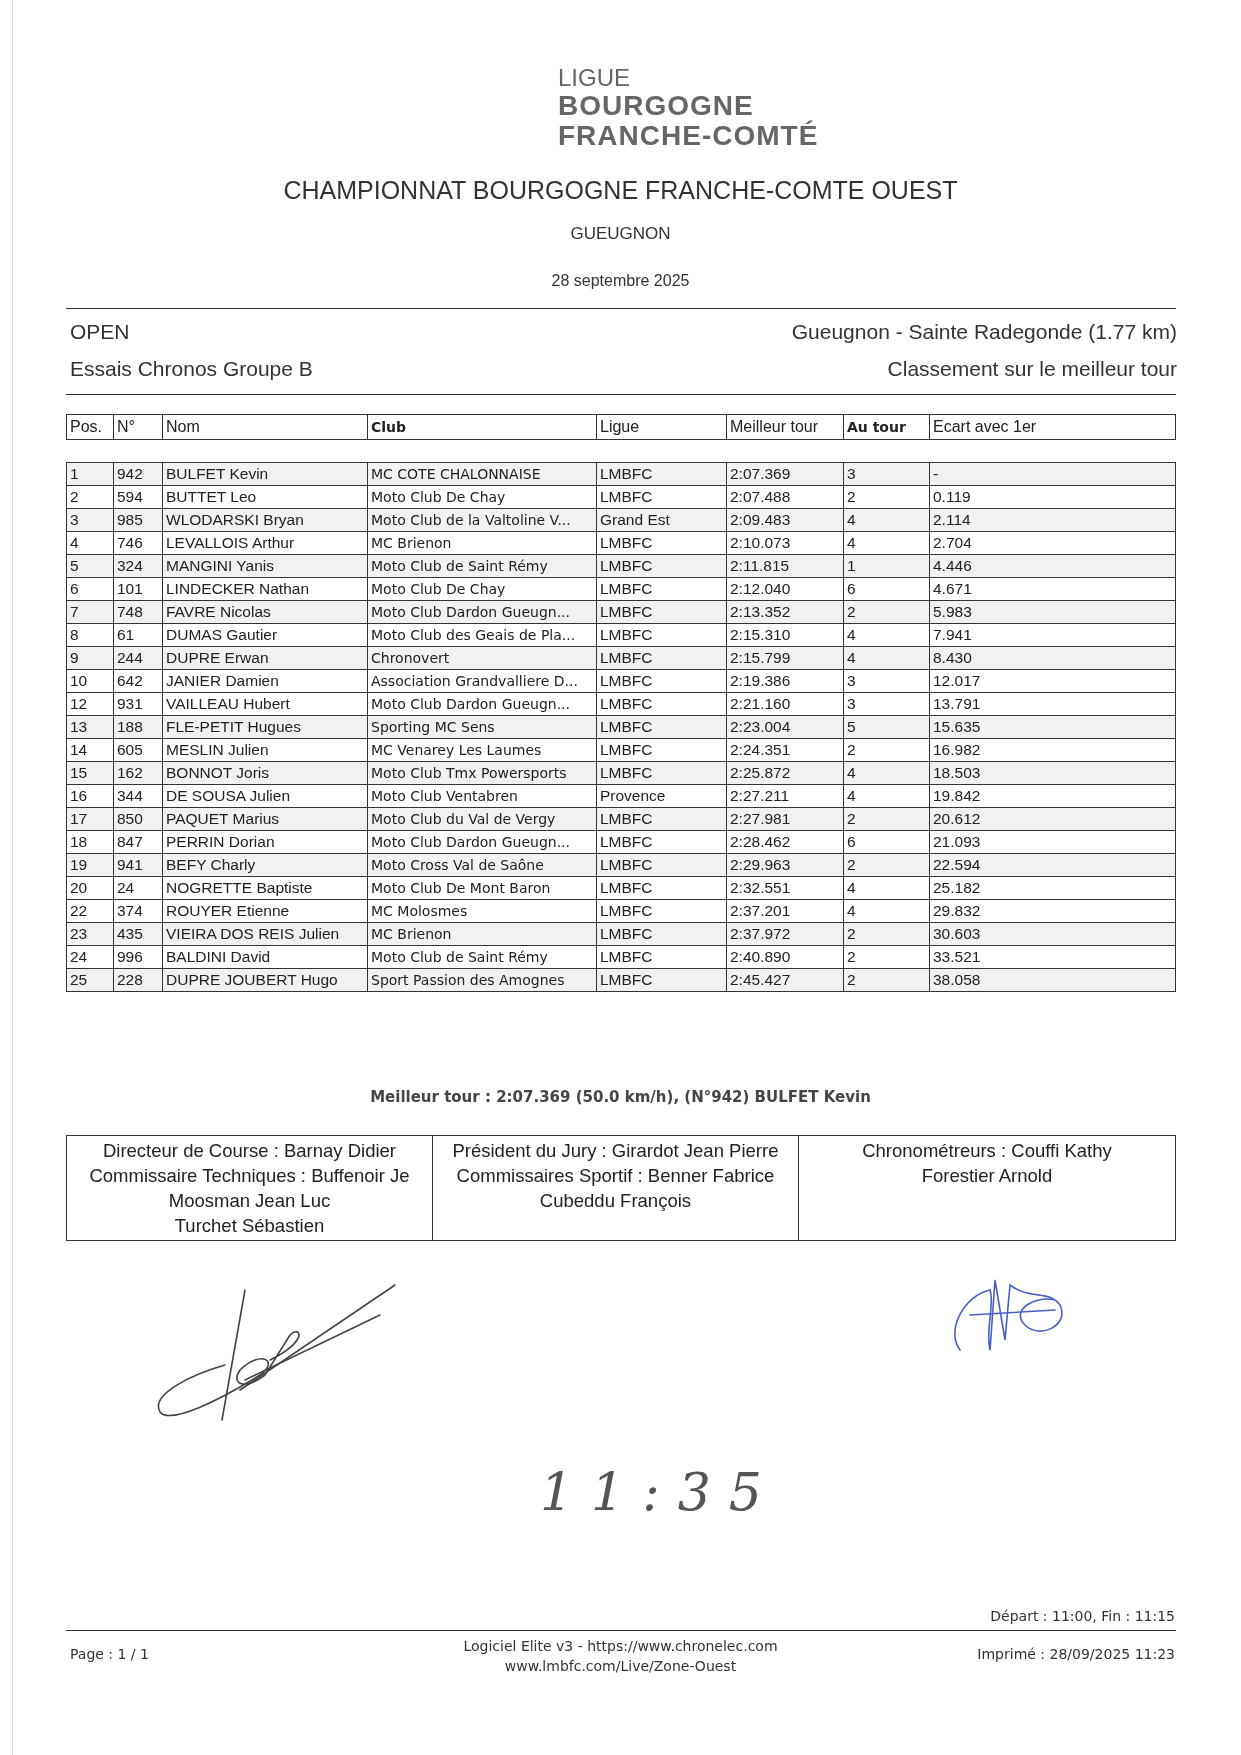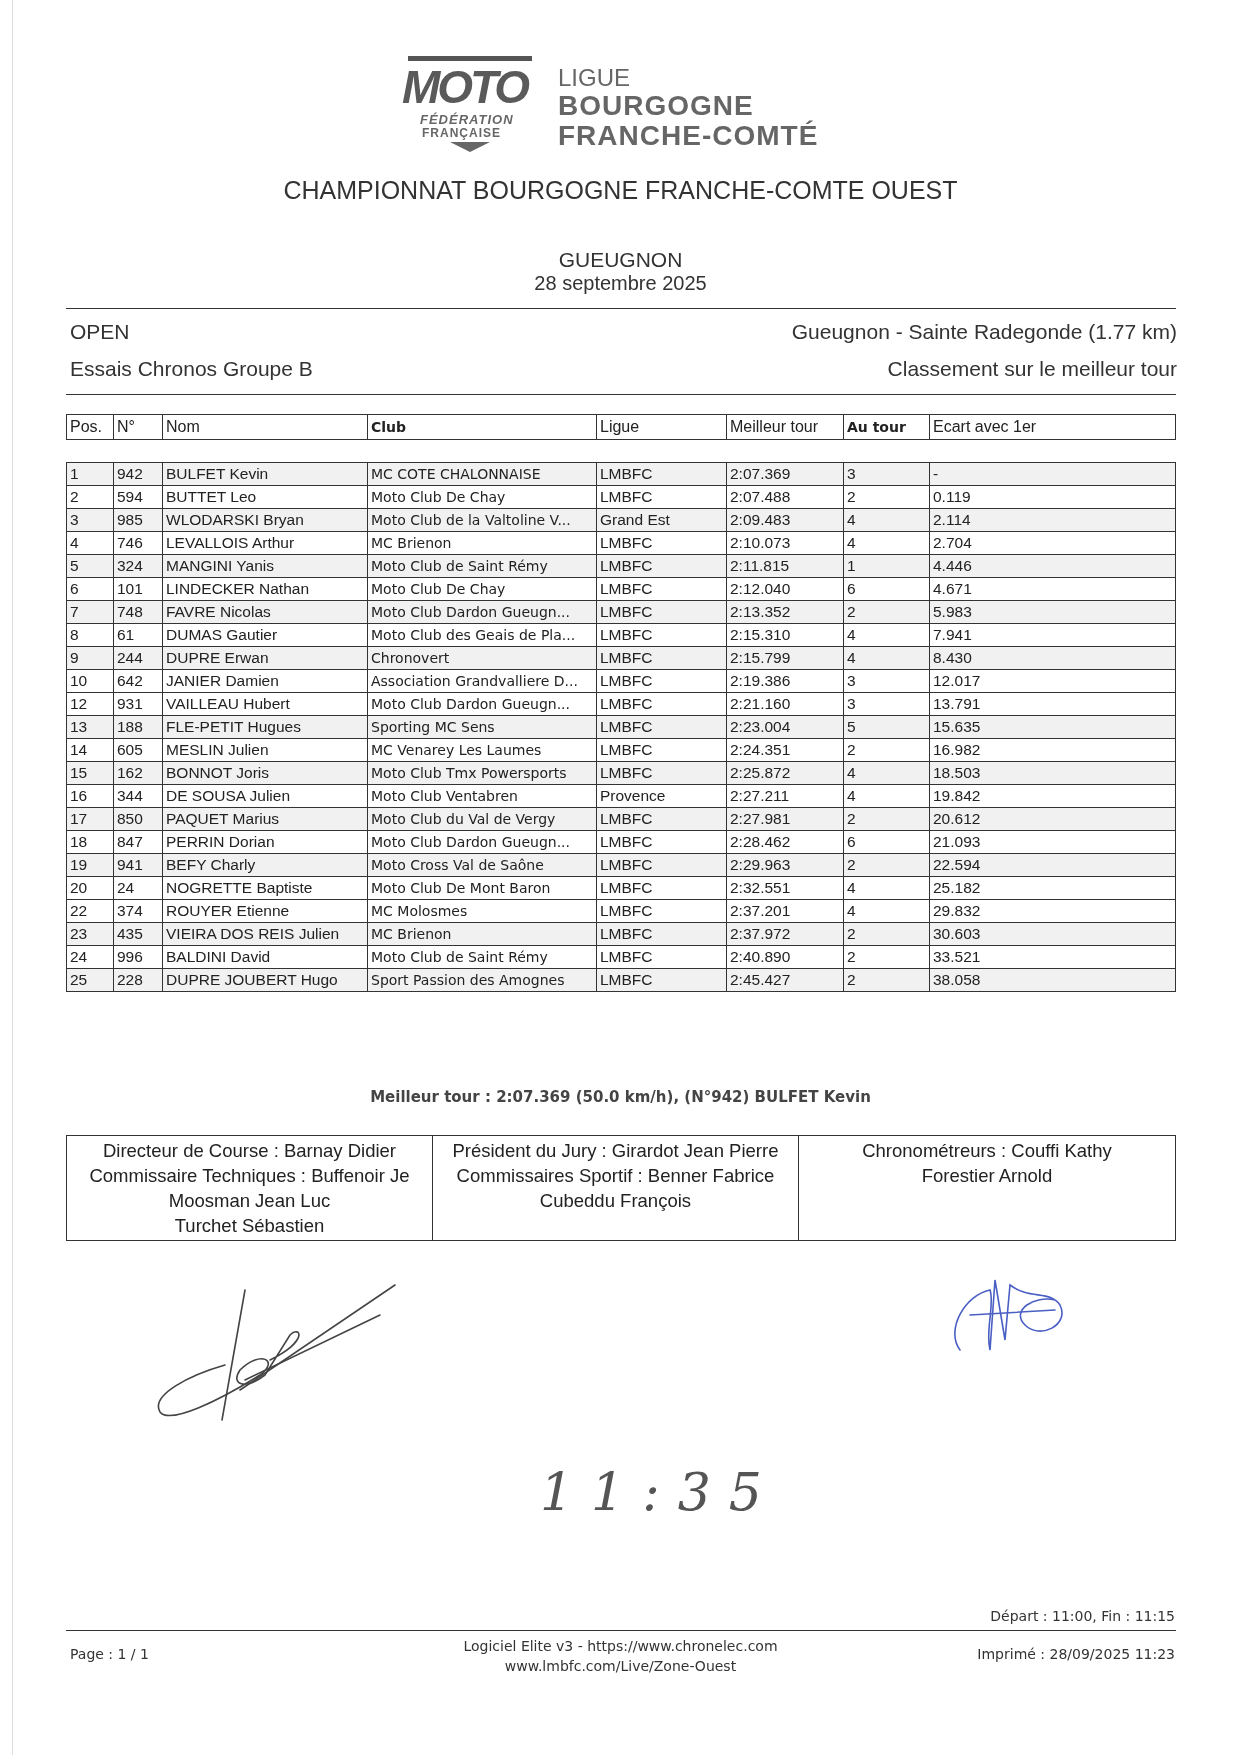--- a/index.html
+++ b/index.html
@@ -13,22 +13,22 @@
   .moto-word { position: absolute; left: 2px; top: 8px; font-family: "Liberation Sans", sans-serif; font-weight: bold; font-size: 46px; letter-spacing: -3px; color: #5a5a5a; font-style: italic; }
   .moto-sub1 { position: absolute; left: 20px; top: 60px; font-size: 13px; font-weight: bold; color: #666; letter-spacing: 1px; font-style: italic; }
   .moto-sub2 { position: absolute; left: 22px; top: 74px; font-size: 12px; font-weight: bold; color: #666; letter-spacing: 1px; }
   .moto-chev { position: absolute; left: 50px; top: 90px; width: 0; height: 0; border-left: 20px solid transparent; border-right: 20px solid transparent; border-top: 10px solid #666; }
   .ligue1 { position: absolute; left: 158px; top: 12px; font-size: 24px; color: #666; }
   .ligue2 { position: absolute; left: 158px; top: 38px; font-size: 28px; font-weight: bold; color: #666; letter-spacing: 1px; }
   .ligue3 { position: absolute; left: 158px; top: 68px; font-size: 28px; font-weight: bold; color: #666; letter-spacing: 1px; }
 
   .title { left: 0; width: 1241px; text-align: center; color: #333; }
   .t1 { top: 176px; font-size: 25px; }
-  .t2 { top: 224px; font-size: 21px; margin-top: 24px; }
-  .t3 { top: 272px; font-size: 20px; }
+  .t2 { top: 224px; font-size: 17px; }
+  .t3 { top: 272px; font-size: 16px; }
 
   .hr { left: 66px; width: 1110px; height: 0; border-top: 1.5px solid #333; }
   .hr1 { top: 308px; }
   .hr2 { top: 394px; }
 
   .meta { font-size: 21px; color: #333; }
   .meta-l1 { left: 70px; top: 320px; }
   .meta-l2 { left: 70px; top: 357px; }
   .meta-r1 { right: 64px; top: 320px; }
   .meta-r2 { right: 64px; top: 357px; }
@@ -69,27 +69,20 @@
   .foot-center { left: 0; width: 1241px; top: 1636px; text-align: center; font-size: 14px; color: #333; line-height: 20px; font-family: "DejaVu Sans", sans-serif; }
   .foot-right { right: 66px; top: 1646px; font-size: 14px; color: #333; font-family: "DejaVu Sans", sans-serif; }
   .scan-edge { left: 12px; top: 0; width: 1px; height: 1755px; background: #ddd; }
 </style>
 </head>
 <body>
 
 <div class="abs scan-edge"></div>
 
 <div class="abs logo">
-  <div class="moto-box">
-    <div class="moto-bar"></div>
-    <div class="moto-word">MOTO</div>
-    <div class="moto-sub1">FÉDÉRATION</div>
-    <div class="moto-sub2">FRANÇAISE</div>
-    <div class="moto-chev"></div>
-  </div>
   <div class="ligue1">LIGUE</div>
   <div class="ligue2">BOURGOGNE</div>
   <div class="ligue3">FRANCHE-COMTÉ</div>
 </div>
 
 <div class="abs title t1">CHAMPIONNAT BOURGOGNE FRANCHE-COMTE OUEST</div>
 <div class="abs title t2">GUEUGNON</div>
 <div class="abs title t3">28 septembre 2025</div>
 
 <div class="abs hr hr1"></div>

